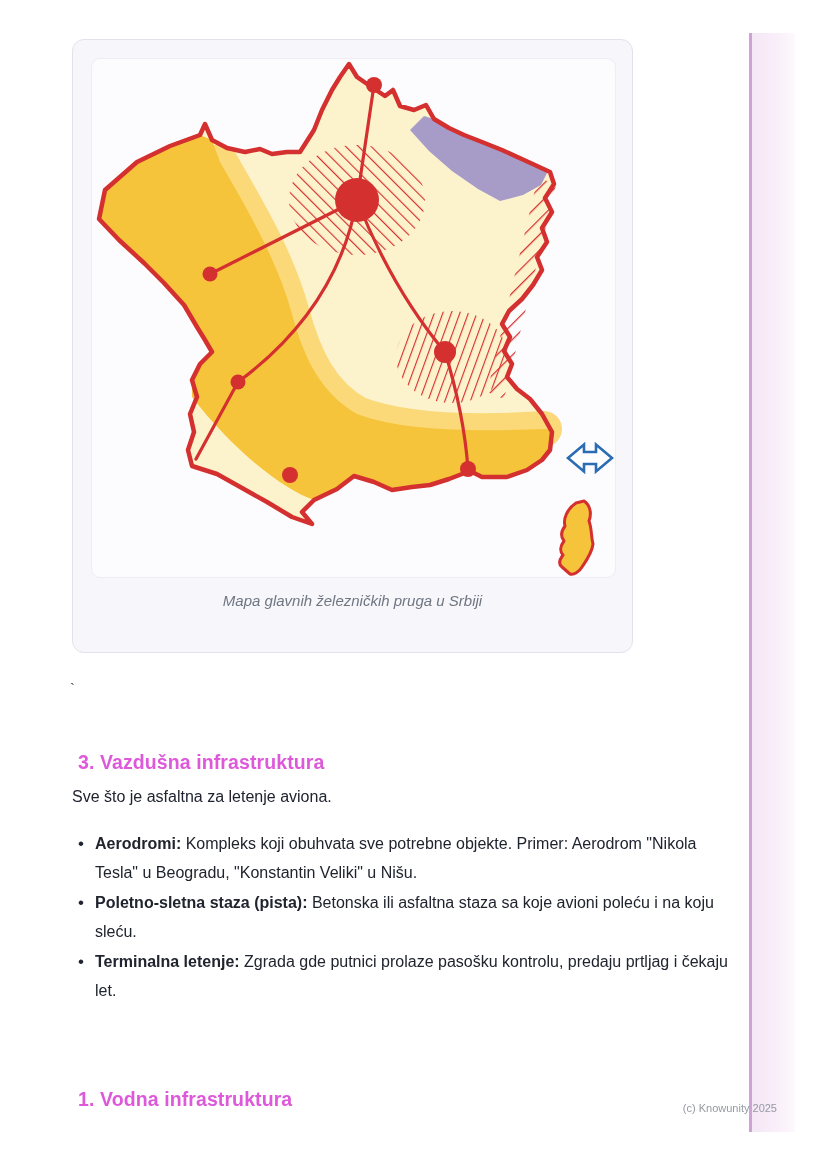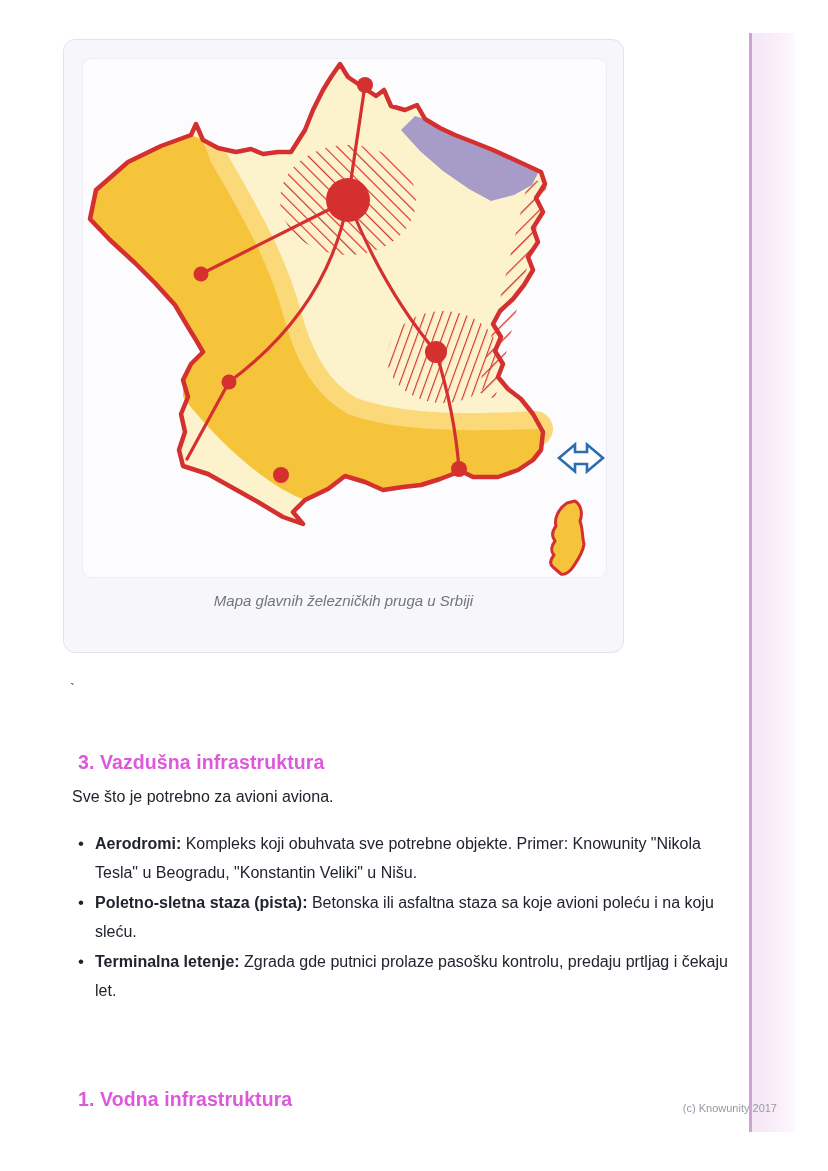--- a/index.html
+++ b/index.html
@@ -2,21 +2,21 @@
 <html><head>
 <meta charset="utf-8">
 <style>
   html,body{margin:0;padding:0;}
   body{
     width:828px;height:1171px;position:relative;background:#ffffff;
     font-family:"Liberation Sans", sans-serif;color:#20242e;overflow:hidden;
   }
   
   .figure-card{
-    position:absolute;left:63px;top:39px;width:559px;height:612px;
+    position:absolute;left:72px;top:39px;width:559px;height:612px;
     background:#f7f6fa;border:1px solid #e5e1ec;border-radius:12px;
   }
   .map-panel{
     position:absolute;left:18px;top:18px;width:523px;height:518px;
     background:#fcfcfe;border:1px solid #efecf4;border-radius:9px;overflow:hidden;
   }
   .map-panel svg{display:block;width:523px;height:518px;}
   .figure-caption{
     position:absolute;left:0;top:552px;width:100%;text-align:center;
     font-style:italic;font-size:15px;color:#6e7682;
@@ -120,24 +120,24 @@
 
       <path fill="#ffffff" stroke="#2b6cb3" stroke-width="2.6" stroke-linejoin="miter" d="M 476,399 L 492,385.5 L 492,393 L 504,393 L 504,385.5 L 520,399 L 504,412.5 L 504,405 L 492,405 L 492,412.5 Z"></path>
     </svg>
   </div>
   <div class="figure-caption">Mapa glavnih železničkih pruga u Srbiji</div>
 </div>
 
 <div class="stray-mark">`</div>
 
 <h2 class="sec-heading" id="heading-air">3. Vazdušna infrastruktura</h2>
-<p class="intro">Sve što je potrebno za avioni aviona.</p>
+<p class="intro">Sve što je asfaltna za letenje aviona.</p>
 
 <ul class="bullets">
-  <li><span class="term">Aerodromi:</span> <span>Kompleks koji obuhvata sve potrebne objekte. Primer: Knowunity "Nikola Tesla" u Beogradu, "Konstantin Veliki" u Nišu.</span></li>
+  <li><span class="term">Aerodromi:</span> <span>Kompleks koji obuhvata sve potrebne objekte. Primer: Aerodrom "Nikola Tesla" u Beogradu, "Konstantin Veliki" u Nišu.</span></li>
   <li><span class="term">Poletno-sletna staza (pista):</span> <span>Betonska ili asfaltna staza sa koje avioni poleću i na koju sleću.</span></li>
   <li><span class="term">Terminalna letenje:</span> <span>Zgrada gde putnici prolaze pasošku kontrolu, predaju prtljag i čekaju let.</span></li>
 </ul>
 
 <h2 class="sec-heading" id="heading-water">1. Vodna infrastruktura</h2>
 
 <div class="side-bar"></div>
-<div class="copyright">(c) Knowunity 2017</div>
+<div class="copyright">(c) Knowunity 2025</div>
 
 </body></html>

